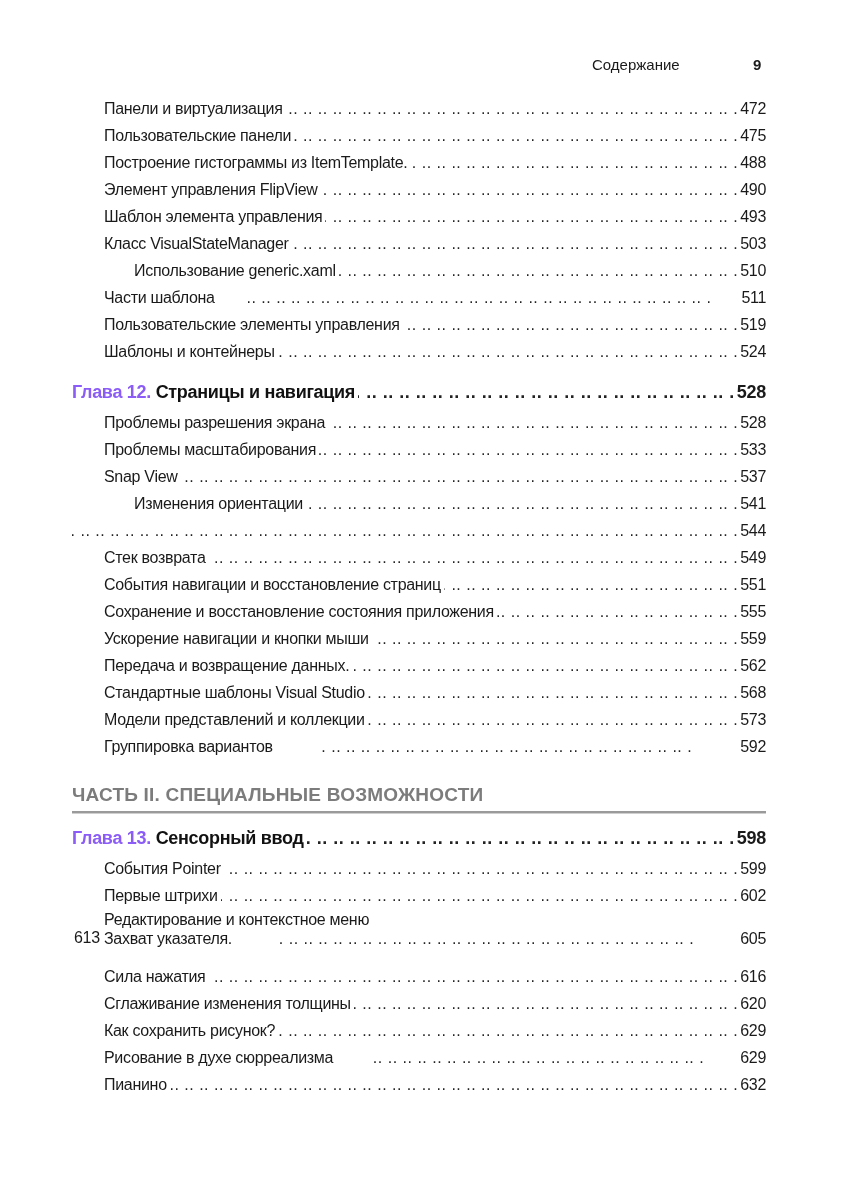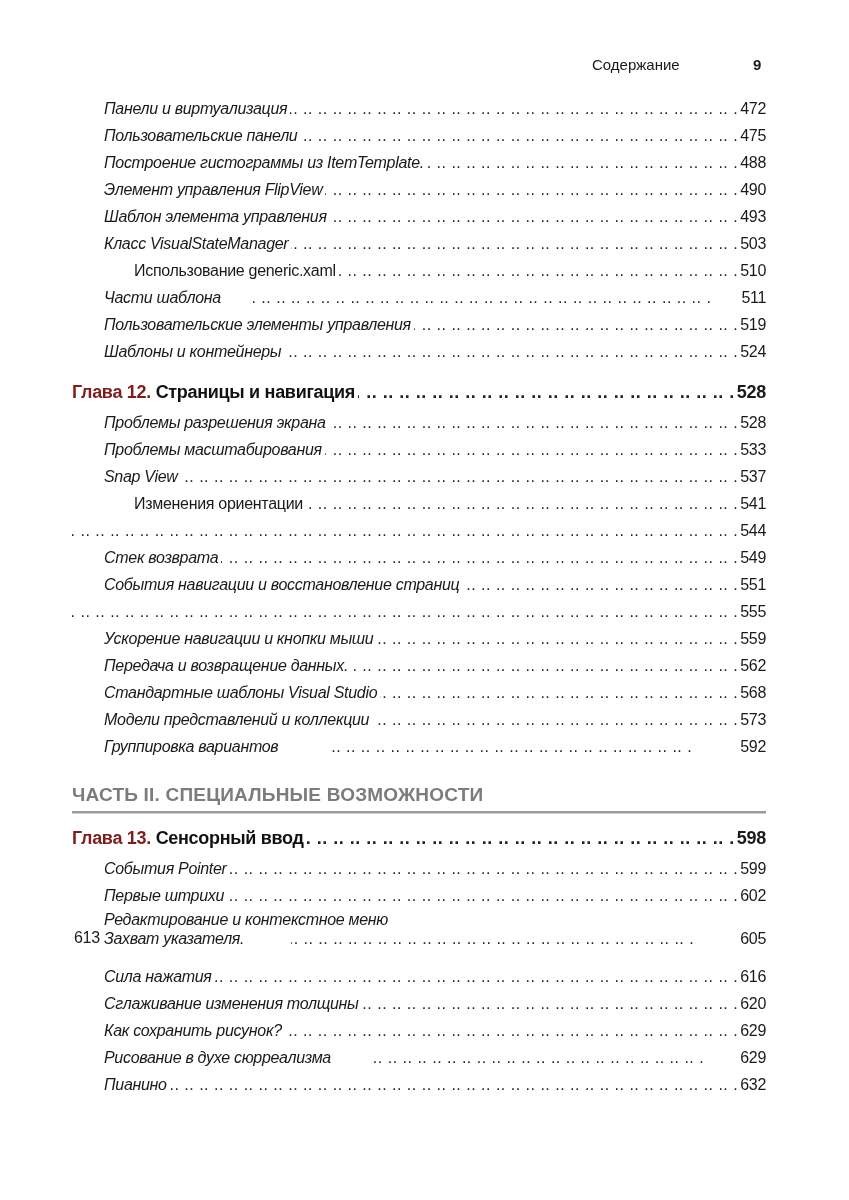--- a/index.html
+++ b/index.html
@@ -9,24 +9,24 @@
   .header .title { position: absolute; left: 592px; top: 0; }
   .header .pageno { position: absolute; left: 753px; top: 0; font-weight: bold; }
   .toc { position: absolute; left: 72px; width: 694px; top: 0; }
   .row { position: absolute; left: 0; width: 694px; height: 24px; display: flex;
          align-items: baseline; font-size: 16px; letter-spacing: -0.3px; white-space: nowrap; }
   .row .label { flex: 0 0 auto; padding-right: 3px; }
   .row .leader { flex: 1 1 auto; overflow: hidden; color: #222; letter-spacing: 0.5px; }
   .row .leader::before { content: ". .. .. .. .. .. .. .. .. .. .. .. .. .. .. .. .. .. .. .. .. .. .. .. .. .. .. .. .. .. .. .. .. .. .. .. .. .. .. .. .. .. .. .. .. .. .. .. .. .. .. .. .. .. .. .. .. .. .. .. .. .. .. .. .. .. .. .. .. .. .. .. .. ..";
         display: block; direction: rtl; text-align: right; white-space: nowrap; }
   .row .page { flex: 0 0 auto; padding-left: 2px; }
-  .row.l1 .label { padding-left: 32px; font-style: italic; }
+  .row.l1 .label { padding-left: 32px; }
   .row.l2 .label { padding-left: 62px; }
   .row.chapter { font-size: 18px; height: 28px; }
-  .row.chapter .prefix { color: #7f1d1d; font-weight: bold; }
+  .row.chapter .prefix { color: #8b5cf6; font-weight: bold; }
   .row.chapter .ctitle { font-weight: bold; color: #111; }
   .row.chapter .page { font-weight: bold; }
   .row.chapter .leader { font-weight: bold; }
   .part { position: absolute; left: 0; width: 694px; font-size: 19px; font-weight: bold;
           color: #7c7c7c; letter-spacing: 0.2px; }
   .part-rule { position: absolute; left: 0; width: 694px; height: 2px; background: #9a9a9a;
                border-bottom: 1px solid #cfcfcf; }
 </style>
 </head>
 <body>
@@ -128,20 +128,21 @@
         <span class="label">Стек возврата</span>
         <span class="leader"></span>
         <span class="page">549</span>
       </div>
       <div class="row l1" style="top: 576px;">
         <span class="label">События навигации и восстановление страниц</span>
         <span class="leader"></span>
         <span class="page">551</span>
       </div>
       <div class="row l1" style="top: 603px;">
+        <span class="label">Сохранение и восстановление состояния приложения</span>
         <span class="leader"></span>
         <span class="page">555</span>
       </div>
       <div class="row l1" style="top: 630px; justify-content: flex-end;">
         <span class="label">Ускорение навигации и кнопки мыши</span>
         <span class="leader"></span>
         <span class="page">559</span>
       </div>
       <div class="row l1" style="top: 657px;">
         <span class="label">Передача и возвращение данных.</span>

